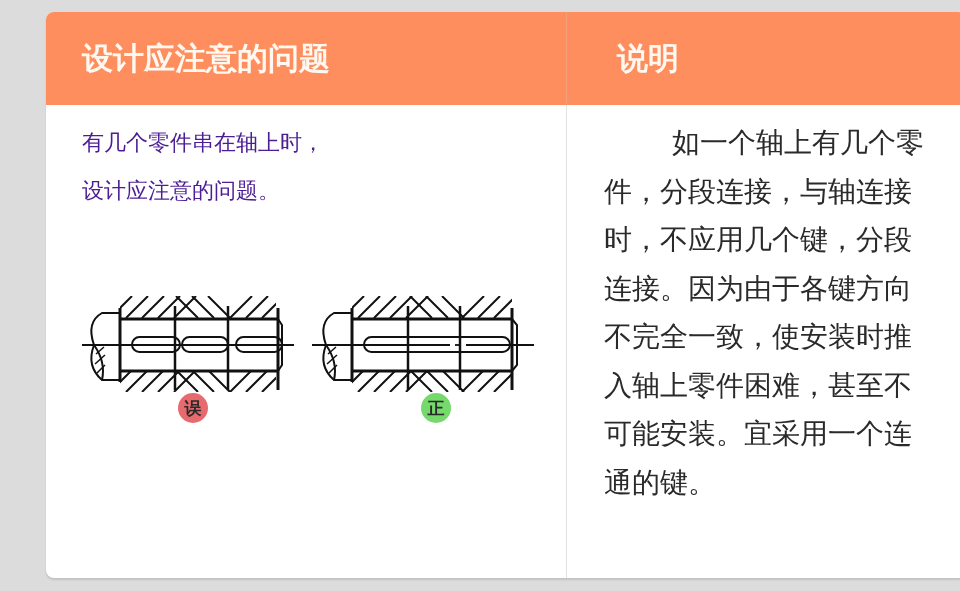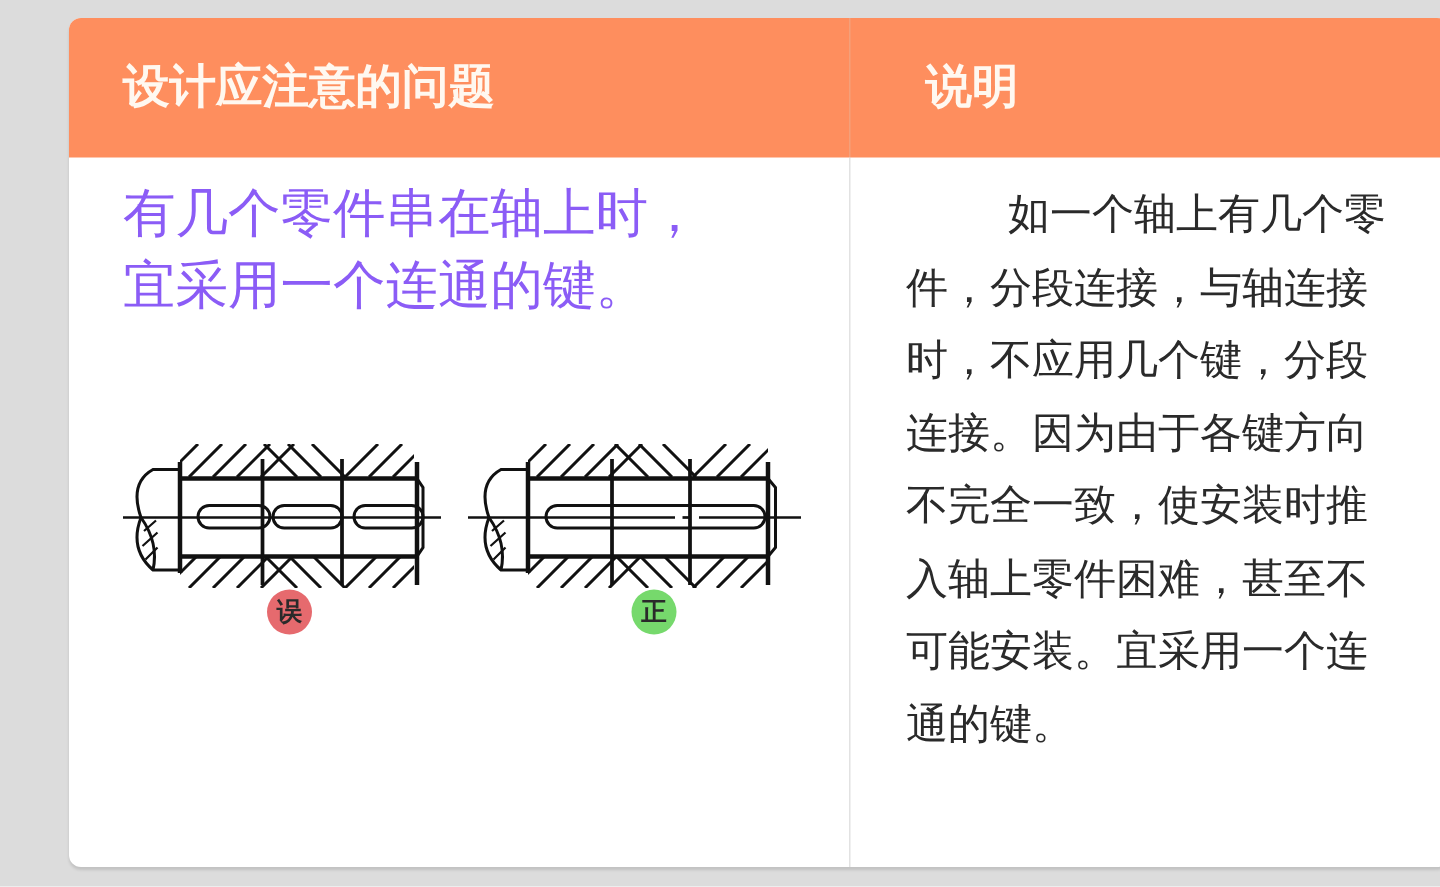--- a/index.html
+++ b/index.html
@@ -17,21 +17,21 @@
     position:absolute; left:0; top:0; width:920px; height:93px; background:#fe8e5e;
   }
   .hcell {
     position:absolute; top:0; height:93px; color:#fff8f0; font-weight:bold;
     font-size:31px; line-height:93px;
   }
   .hcell.left { left:0; width:520px; padding-left:36px; box-sizing:border-box; }
   .hcell.right { left:520px; width:400px; padding-left:50px; box-sizing:border-box; border-left:1px solid #f3a07a; }
   .vdivider { position:absolute; left:520px; top:93px; width:1px; height:473px; background:#e2e2e2; }
   .lefttext {
-    position:absolute; left:36px; top:107px; width:460px; font-size:35px; line-height:48px; color:#8b5cf6;
+    position:absolute; left:36px; top:107px; width:460px; font-size:22px; line-height:48px; color:#4c1d95;
   }
   .righttext {
     position:absolute; left:558px; top:107px; width:320px; font-size:28px; line-height:48.5px; color:#2a2a2a;
     text-indent:68px;
   }
   .fig { position:absolute; }
   .badge {
     position:absolute; width:30px; height:30px; border-radius:50%;
     font-size:17px; line-height:30px; text-align:center; color:#2a2a2a; font-weight:bold;
   }
@@ -41,21 +41,21 @@
 
 <div class="card">
   <div class="header">
     <div class="hcell left">设计应注意的问题</div>
     <div class="hcell right">说明</div>
   </div>
   <div class="vdivider"></div>
 
   <div class="lefttext">
     <div>有几个零件串在轴上时，</div>
-    <div>宜采用一个连通的键。</div>
+    <div>设计应注意的问题。</div>
   </div>
 
   <svg class="fig" style="left:34px; top:282px;" width="222" height="100" viewBox="0 0 222 100">
     <defs>
       <clipPath id="hatchTopW">
           <rect x="40" y="2" width="156" height="22"></rect>
         </clipPath>
       <clipPath id="hatchBotW">
           <rect x="40" y="76" width="156" height="22"></rect>
         </clipPath>

